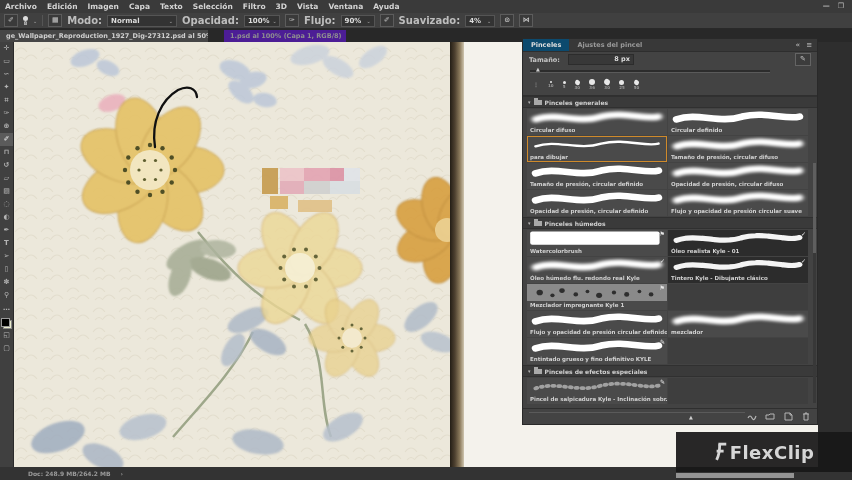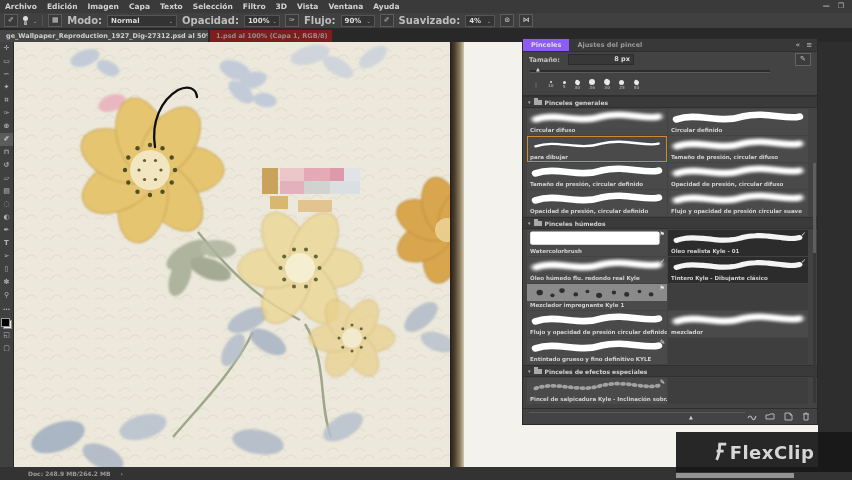--- a/index.html
+++ b/index.html
@@ -23,21 +23,21 @@
   .ob-icon{width:12px;height:11px;border:1px solid #5c5c5c;background:#3a3a3a;color:#c5c5c5;
            font-size:7px;line-height:11px;text-align:center;}
   .ob-sep{width:1px;height:11px;background:#555;}
   #brush-size-badge{font-size:5px;color:#cfcfcf;display:block;text-align:center;line-height:4px;}
   
   #tabbar{position:absolute;left:0;top:29px;width:852px;height:13px;background:#282828;
           display:flex;align-items:flex-end;z-index:10;}
   .doc-tab{height:12px;display:flex;align-items:center;padding:0 6px;font-size:6.5px;
            white-space:nowrap;overflow:hidden;}
   .doc-tab.active{background:#464646;color:#cfcfcf;max-width:196px;}
-  .doc-tab:not(.active){background:#7f1d1d;color:#8f8f8f;margin-left:2px;max-width:110px;}
+  .doc-tab:not(.active){background:#4c1d95;color:#8f8f8f;margin-left:16px;max-width:110px;}
   .doc-tab-close{margin-left:5px;color:#9a9a9a;font-size:6.5px;}
   
   #toolbar{position:absolute;left:0;top:42px;width:13px;height:425px;background:#404040;
            border-right:1px solid #2a2a2a;z-index:20;display:flex;flex-direction:column;align-items:center;}
   .tool{width:13px;height:13px;font-size:7px;color:#b4b4b4;text-align:center;line-height:13px;}
   .tool.active{background:#5b5b5b;color:#eee;}
   #swatch-widget{position:relative;width:11px;height:11px;margin-top:3px;}
   #bg-swatch{position:absolute;right:0;bottom:0;width:7px;height:7px;border:1px solid #888;}
   #fg-swatch{position:absolute;left:0;top:0;width:7px;height:7px;border:1px solid #999;}
   
@@ -45,21 +45,21 @@
   #artwork{position:absolute;left:0;top:0;}
   #wallpaper-edge{position:absolute;left:437px;top:0;width:14px;height:425px;
       background:linear-gradient(90deg,#241e16,#4e4130 35%,#8b7a5c 70%,#cfc6b0);}
   #canvas-white{position:absolute;left:451px;top:0;width:58px;height:425px;background:#f4f2ec;}
   #canvas-below{position:absolute;left:522px;top:425px;width:330px;height:42px;background:#f4f2ec;z-index:5;}
   
   #panel{position:absolute;left:522px;top:38px;width:296px;height:387px;background:#434343;
          border:1px solid #292929;box-sizing:border-box;z-index:25;}
   #bp-tabs{height:12px;background:#383838;border-bottom:1px solid #2e2e2e;display:flex;align-items:center;}
   .bp-tab{font-size:6.5px;padding:0 8px;line-height:12px;}
-  .bp-tab.active{background:#8b5cf6;color:#dedede;}
+  .bp-tab.active{background:#0c4a6e;color:#dedede;}
   .bp-tab:not(.active){color:#9a9a9a;}
   #bp-tabs .right-icons{margin-left:auto;display:flex;gap:6px;padding-right:5px;color:#aaa;font-size:7px;}
   #bp-size{display:flex;align-items:center;height:15px;padding:0 6px;gap:8px;}
   #bp-size .lbl{font-size:6.5px;color:#c5c5c5;}
   #bp-size .val{width:58px;height:9px;background:#383838;border:1px solid #2c2c2c;color:#ddd;
                 font-size:6.5px;line-height:9px;text-align:right;padding:0 3px;}
   #bp-size .tog{margin-left:auto;width:14px;height:11px;border:1px solid #646464;color:#c5c5c5;
                 font-size:7px;line-height:11px;text-align:center;background:#3c3c3c;}
   #bp-slider{position:relative;height:7px;margin:0 7px;}
   #bp-slider .track{position:absolute;left:0;right:40px;top:3px;height:2px;background:#2c2c2c;

